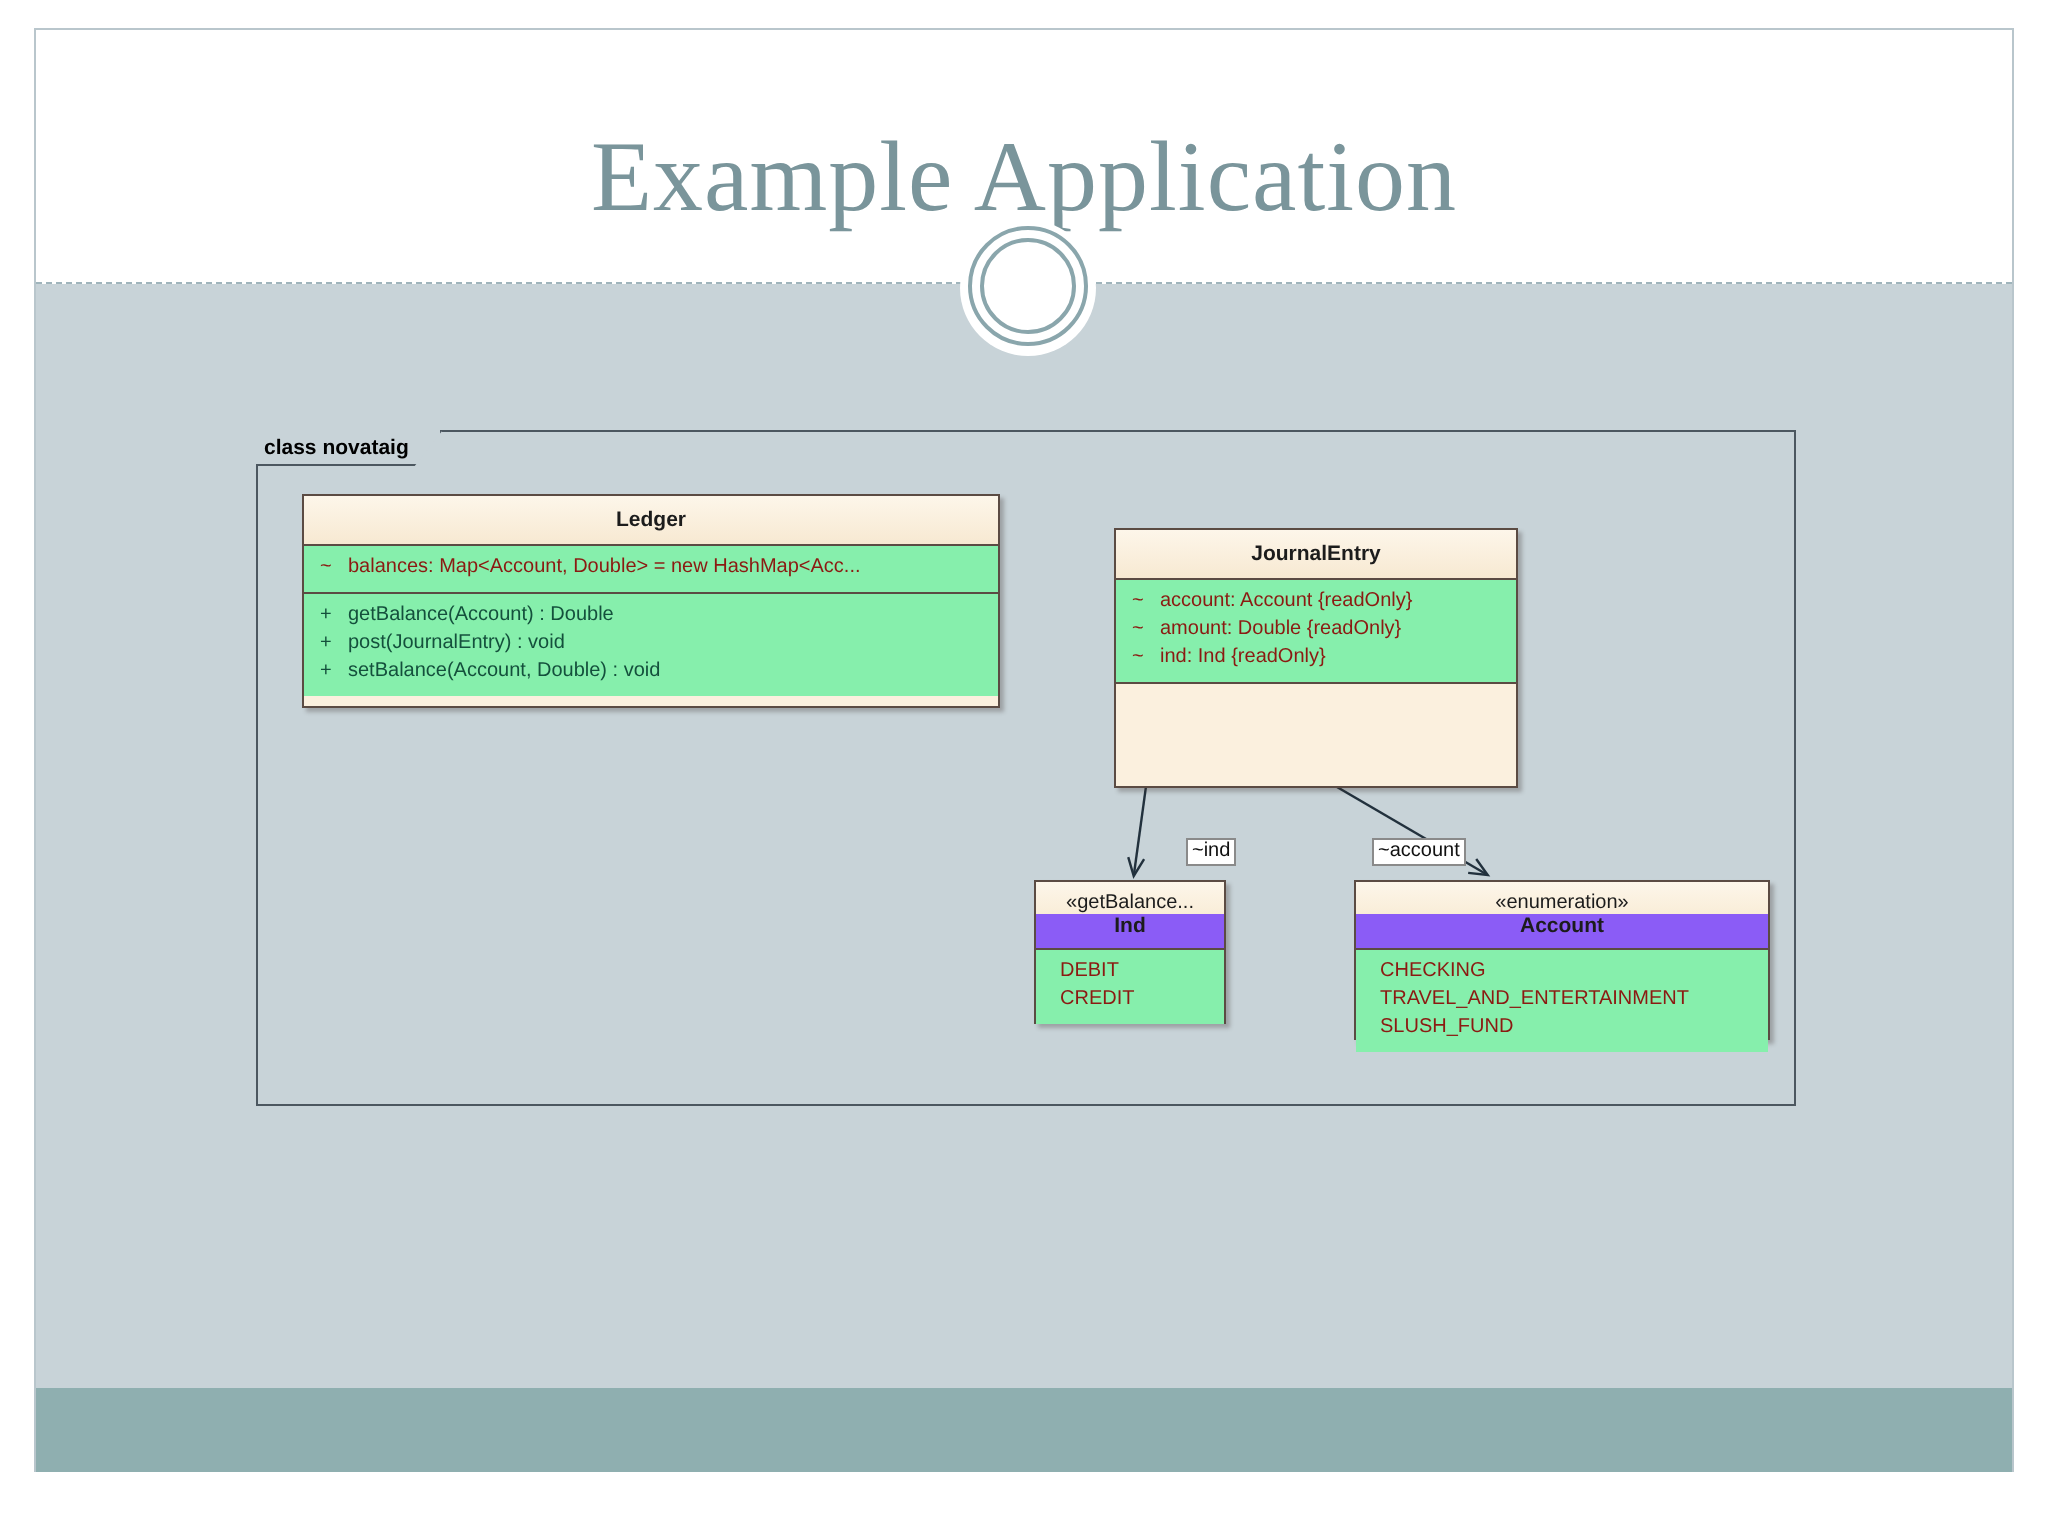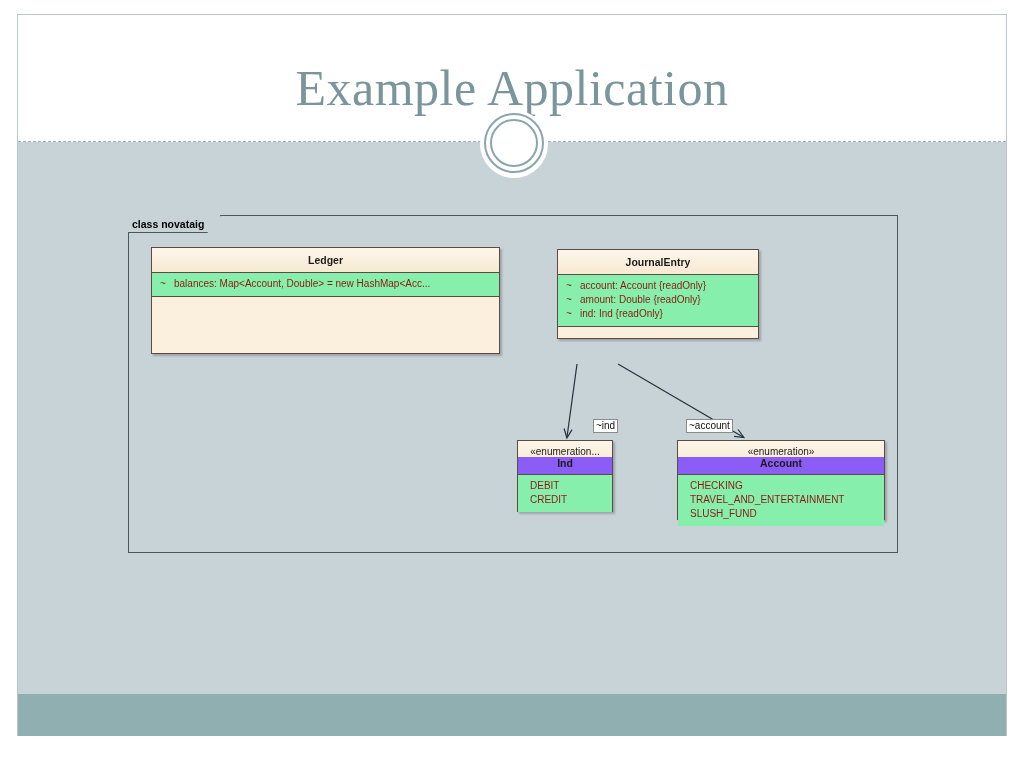--- a/index.html
+++ b/index.html
@@ -180,21 +180,21 @@
   .uml-row.op .vis {
     color: #14503c;
   }
   .uml-row.lit {
     color: #8b1a12;
     padding-left: 10px;
   }
 
   
   #box-ledger   { left: 151px; top: 247px; width: 349px; height: 107px; }
-  #box-journal  { left: 557px; top: 249px; width: 202px; height: 90px; }
+  #box-journal  { left: 557px; top: 264px; width: 202px; height: 130px; }
   #box-ind      { left: 517px; top: 440px; width:  96px; height:  72px; }
   #box-account  { left: 677px; top: 440px; width: 208px; height:  80px; }
 
   
   .assoc-label {
     position: absolute;
     background: #ffffff;
     border: 1px solid #8a8a8a;
     font-size: 10px;
     line-height: 12px;
@@ -253,41 +253,52 @@
 
   <div class="uml-box" id="box-ledger">
     <div class="uml-title">Ledger</div>
     <div class="uml-sep"></div>
     <div class="uml-compartment">
       <div class="uml-row">
         <span class="vis">~</span><span>balances:  Map&lt;Account, Double&gt; = new HashMap&lt;Acc...</span>
       </div>
     </div>
     <div class="uml-sep"></div>
+    <div class="uml-compartment">
+      <div class="uml-row op">
+        <span class="vis">+</span><span>getBalance(Account) : Double</span>
+      </div>
+      <div class="uml-row op">
+        <span class="vis">+</span><span>post(JournalEntry) : void</span>
+      </div>
+      <div class="uml-row op">
+        <span class="vis">+</span><span>setBalance(Account, Double) : void</span>
+      </div>
+    </div>
   </div>
 
   <div class="uml-box" id="box-journal">
     <div class="uml-title">JournalEntry</div>
     <div class="uml-sep"></div>
     <div class="uml-compartment">
       <div class="uml-row">
         <span class="vis">~</span><span>account:  Account {readOnly}</span>
       </div>
       <div class="uml-row">
         <span class="vis">~</span><span>amount:  Double {readOnly}</span>
       </div>
       <div class="uml-row">
         <span class="vis">~</span><span>ind:  Ind {readOnly}</span>
       </div>
     </div>
     <div class="uml-sep"></div>
   </div>
 
   <div class="uml-box" id="box-ind">
-    <div class="uml-stereo">«enumeration...</div>
+    <div class="uml-stereo">«getBalance...</div>
     <div class="uml-stereo-name">Ind</div>
     <div class="uml-sep"></div>
     <div class="uml-compartment">
       <div class="uml-row lit">DEBIT</div>
       <div class="uml-row lit">CREDIT</div>
     </div>
   </div>
 
   <div class="uml-box" id="box-account">
     <div class="uml-stereo">«enumeration»</div>

